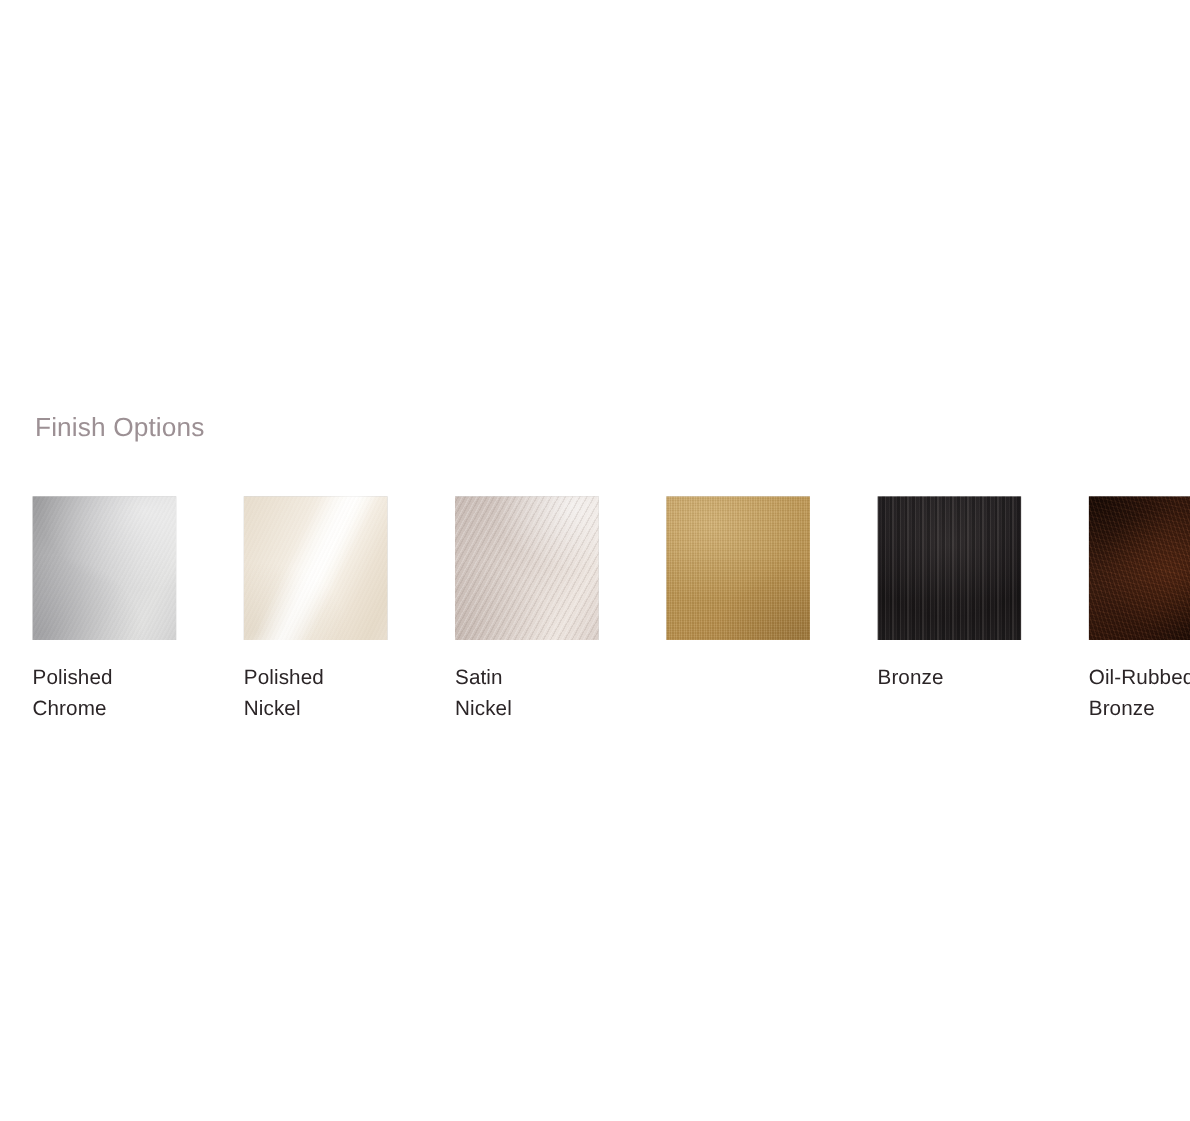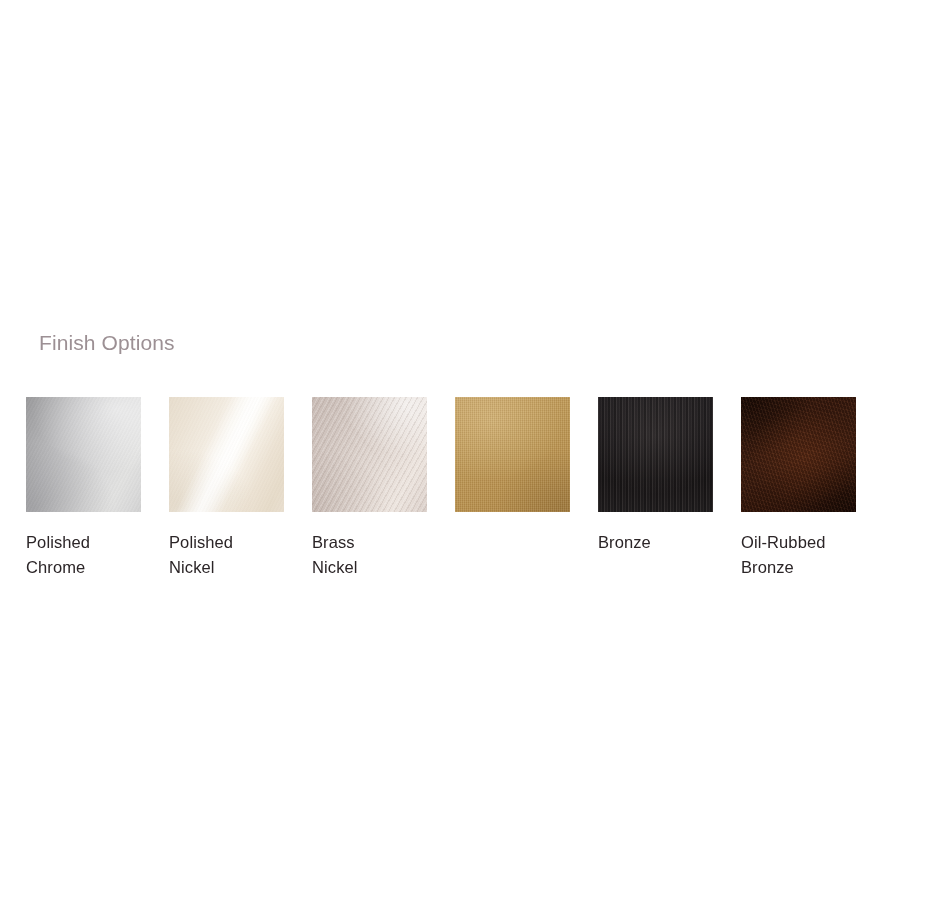--- a/index.html
+++ b/index.html
@@ -23,29 +23,29 @@
     top: 330px;
     width: 900px;
   }
 
   .panel-heading {
     font-size: 21px;
     line-height: 26px;
     font-weight: 400;
     color: #9c9094;
     letter-spacing: 0.1px;
-    margin: 0 0 41px 13px;
+    margin: 0 0 41px 2px;
     padding: 0;
   }
 
   .swatch-row {
     display: flex;
     flex-direction: row;
     align-items: flex-start;
-    gap: 28px;
+    gap: 54px;
   }
 
   .swatch-item {
     width: 115px;
     flex: 0 0 115px;
     display: flex;
     flex-direction: column;
   }
 
   .swatch-chip {
@@ -254,21 +254,21 @@
       </div>
     </div>
 
     <div class="swatch-item">
       <div class="swatch-chip fin-satin-nickel">
         <span class="tex base"></span>
         <span class="tex sheen"></span>
         <span class="tex grain"></span>
       </div>
       <div class="swatch-label">
-        <div>Brass</div>
+        <div>Satin</div>
         <div>Nickel</div>
       </div>
     </div>
 
     <div class="swatch-item">
       <div class="swatch-chip fin-burnished-brass">
         <span class="tex base"></span>
         <span class="tex sheen"></span>
         <span class="tex grain"></span>
       </div>

